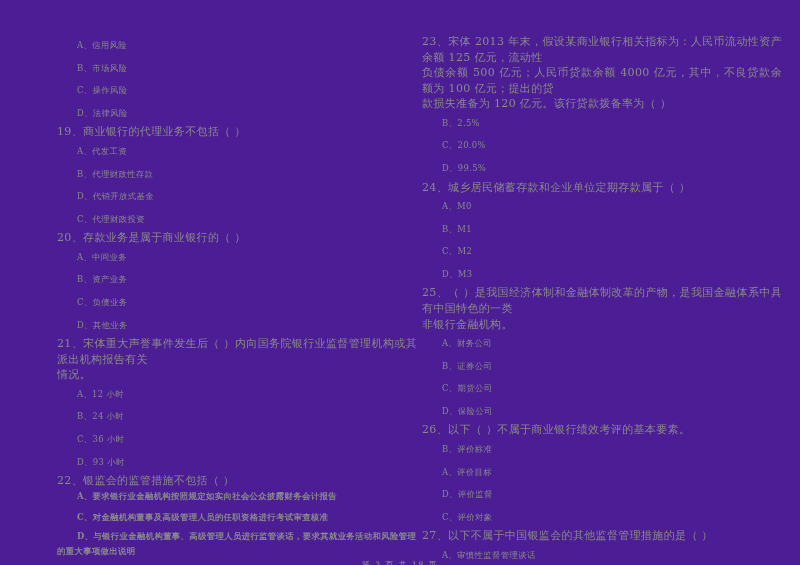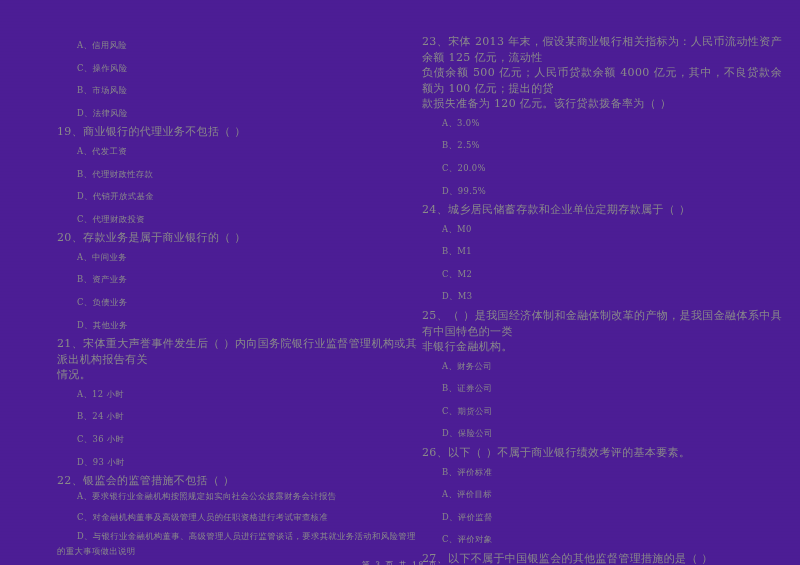--- a/index.html
+++ b/index.html
@@ -52,20 +52,21 @@
     padding-left: 20px;
     white-space: nowrap;
   }
   .opt-wrap {
     font-size: 8.4px;
     line-height: 15.55px;
     letter-spacing: 0.35px;
     color: #8a8a8a;
     padding-left: 20px;
     text-align: justify;
+    font-weight: bold;
   }
   .opt-wrap .cont {
     display: block;
     margin-left: -20px;
   }
   .gap-xs { height: 3px; }
 
   .footer {
     position: absolute;
     left: 0;
@@ -90,22 +91,22 @@
 </head>
 <body>
 
 <div class="page">
 
   <div class="columns">
 
     <div class="col col-left">
 
       <div class="opt">A、信用风险</div>
+      <div class="opt">B、市场风险</div>
       <div class="opt">C、操作风险</div>
-      <div class="opt">B、市场风险</div>
       <div class="opt">D、法律风险</div>
 
       <div class="q">19、商业银行的代理业务不包括（        ）</div>
       <div class="opt">A、代发工资</div>
       <div class="opt">B、代理财政性存款</div>
       <div class="opt">D、代销开放式基金</div>
       <div class="opt">C、代理财政投资</div>
 
       <div class="q">20、存款业务是属于商业银行的（        ）</div>
       <div class="opt">A、中间业务</div>
@@ -135,21 +136,20 @@
         <span class="cont">的重大事项做出说明</span>
       </div>
 
     </div>
 
     <div class="col col-right">
 
       <div class="q">23、宋体 2013 年末，假设某商业银行相关指标为：人民币流动性资产余额 125 亿元，流动性</div>
       <div class="q q-cont">负债余额 500 亿元；人民币贷款余额 4000 亿元，其中，不良贷款余额为 100 亿元；提出的贷</div>
       <div class="q q-cont">款损失准备为 120 亿元。该行贷款拨备率为（        ）</div>
-      <div class="opt">A、3.0%</div>
       <div class="opt">B、2.5%</div>
       <div class="opt">C、20.0%</div>
       <div class="opt">D、99.5%</div>
 
       <div class="q">24、城乡居民储蓄存款和企业单位定期存款属于（        ）</div>
       <div class="opt">A、M0</div>
       <div class="opt">B、M1</div>
       <div class="opt">C、M2</div>
       <div class="opt">D、M3</div>
 

